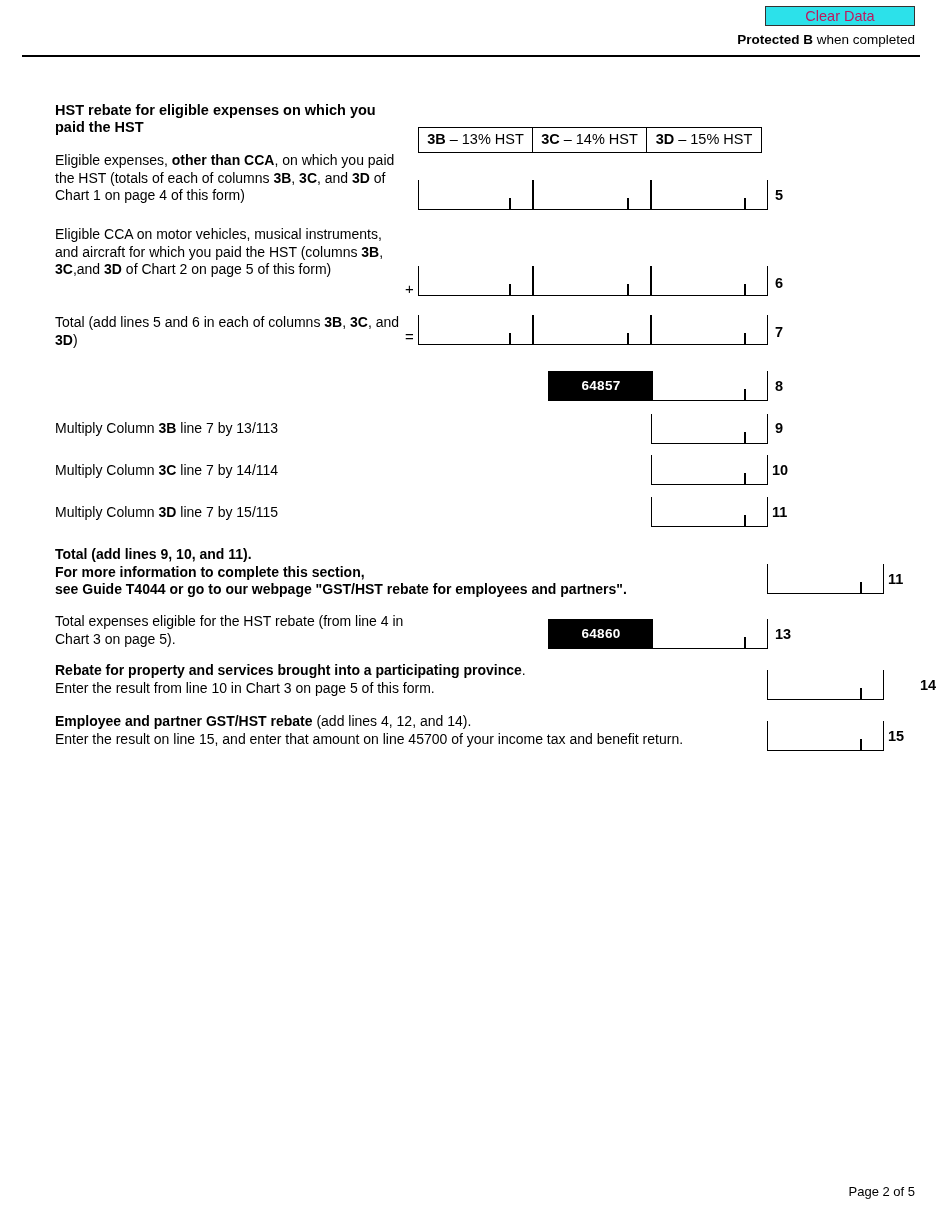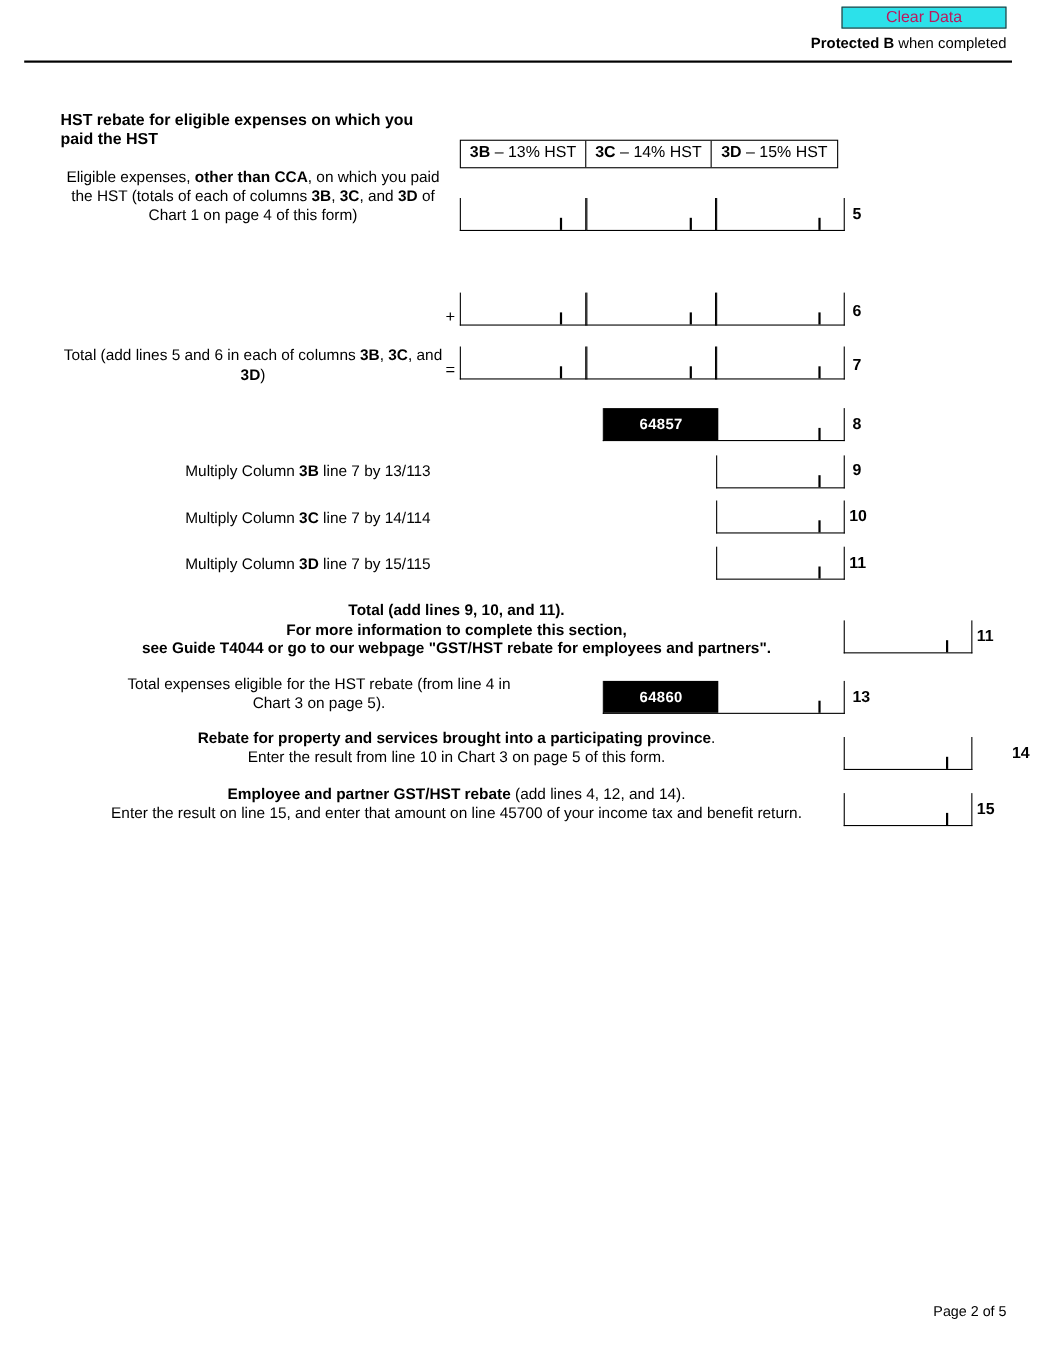--- a/index.html
+++ b/index.html
@@ -99,21 +99,20 @@
   }
   .col-head:last-child { border-right: none; }
   .col-head b { font-weight: bold; }
 
   
   .label {
     position: absolute;
     font-size: 14px;
     line-height: 17.5px;
     color: #000000;
-    text-align: center;
   }
   .label b { font-weight: bold; }
   .label.bold { font-weight: bold; }
 
   
   .op {
     position: absolute;
     font-size: 15px;
     line-height: 15px;
   }
@@ -206,20 +205,21 @@
     <span class="cents"></span>
   </div>
   <div class="field" style="left:533px; top:180px; width:118px;">
     <span class="cents"></span>
   </div>
   <div class="field" style="left:651px; top:180px; width:117px;">
     <span class="cents"></span>
   </div>
   <div class="lineno" style="left:775px; top:188px;">5</div>
 
+  <div class="label" style="left:55px; top:226px; width:350px;">Eligible CCA on motor vehicles, musical instruments, and aircraft for which you paid the HST (columns <b>3B</b>, <b>3C</b>,and <b>3D</b> of Chart 2 on page 5 of this form)</div>
 
   <div class="op" style="left:405px; top:281px;">+</div>
 
   <div class="field" style="left:418px; top:266px; width:115px;">
     <span class="cents"></span>
   </div>
   <div class="field" style="left:533px; top:266px; width:118px;">
     <span class="cents"></span>
   </div>
   <div class="field" style="left:651px; top:266px; width:117px;">

